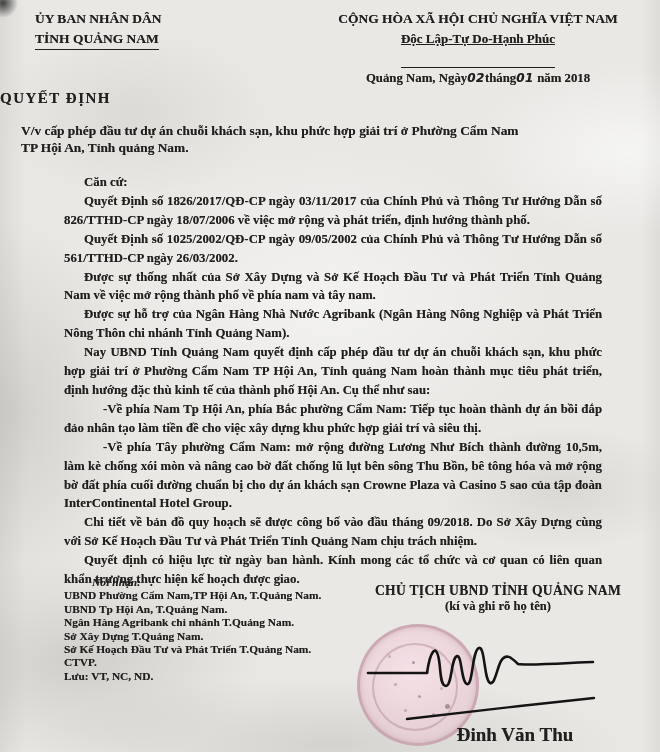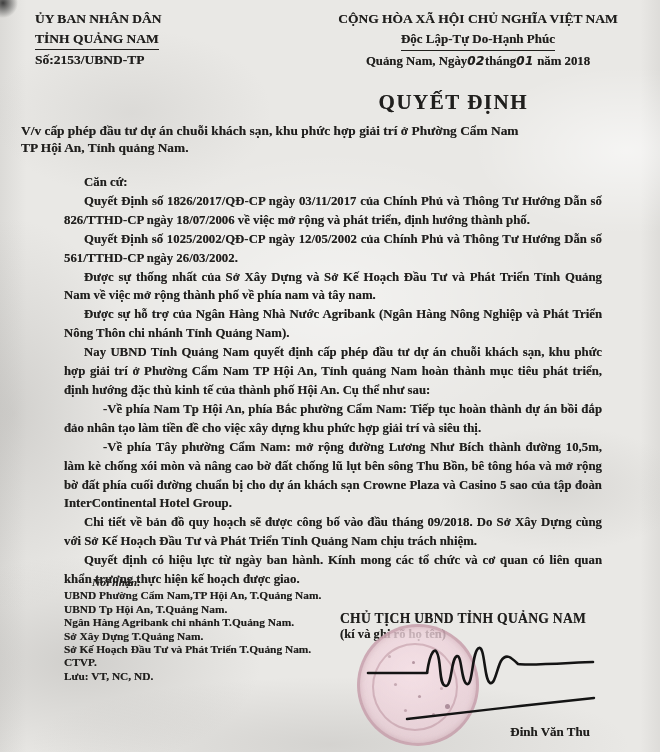--- a/index.html
+++ b/index.html
@@ -21,43 +21,43 @@
       radial-gradient(ellipse 400px 90px at 50% 99%, rgba(150,148,145,0.25), transparent 75%),
       linear-gradient(90deg, rgba(120,118,115,0.12), rgba(0,0,0,0) 4%, rgba(0,0,0,0) 97%, rgba(120,118,115,0.10));
   }
   #page *{text-shadow:0 0 0.5px rgba(30,30,30,0.55);}
   .abs{position:absolute;}
 
   
   .hdr-left{left:35px;top:9px;width:190px;font-size:13.5px;font-weight:700;line-height:20px;}
   .hdr-left .u{display:inline-block;border-bottom:1.5px solid #201f1d;padding-bottom:0;}
   .hdr-right{left:300px;top:9px;width:356px;text-align:center;font-size:13.5px;font-weight:700;line-height:20px;}
-  .hdr-right .u{display:inline-block;border-bottom:1.5px solid #201f1d;padding-bottom:1px;font-size:13px;}
+  .hdr-right .u{display:inline-block;border-bottom:1.5px solid #201f1d;padding-bottom:18px;font-size:13px;text-decoration:underline;}
   .dateline{font-size:12.8px;}
   .hand{font-family:"DejaVu Sans",sans-serif;font-style:italic;font-weight:600;font-size:12px;letter-spacing:0.5px;}
 
   
-  .title{left:0;top:90px;width:528px;text-align:right;font-size:21px;font-weight:700;letter-spacing:1.5px;}
+  .title{left:0;top:90px;width:528px;text-align:left;font-size:15px;font-weight:700;letter-spacing:1.5px;}
   .subtitle{left:21px;top:122px;width:600px;text-align:left;font-size:13.4px;font-weight:700;line-height:17px;}
 
   
   .body{left:64px;top:173px;width:538px;font-size:12.8px;font-weight:700;line-height:18.9px;text-align:justify;}
   .body p{margin:0;text-indent:20px;}
   .body p.dash{text-indent:39px;}
 
   
   .recips{left:64px;top:576px;width:300px;font-size:11.4px;font-weight:700;line-height:13.4px;}
   .recips .lbl{font-style:italic;margin-left:28px;}
   .recips div{margin:0;}
 
   
-  .sigblock{left:340px;top:611px;width:316px;}
+  .sigblock{left:340px;top:583px;width:316px;text-align:center;}
   .sig-title{font-size:13.6px;font-weight:700;letter-spacing:0.3px;}
   .sig-note{font-size:12.6px;font-weight:700;margin-top:0;}
-  .sig-name{position:absolute;left:440px;top:724px;width:150px;text-align:right;font-size:13px;font-weight:700;}
+  .sig-name{position:absolute;left:440px;top:724px;width:150px;text-align:center;font-size:19px;font-weight:700;}
 
   
   .stamp{left:357px;top:624px;width:116px;height:116px;border-radius:50%;
     border:3px solid rgba(178,133,147,0.55);
     background:radial-gradient(circle at 45% 40%, rgba(244,223,229,0.95), rgba(235,206,215,0.75) 60%, rgba(228,196,206,0.55));
     box-shadow:inset 0 0 6px rgba(170,120,135,0.35);}
   .stamp-inner{position:absolute;left:12px;top:16px;width:82px;height:84px;border-radius:50%;
     border:2px solid rgba(178,133,147,0.45);}
   .stamp-specks{position:absolute;left:52px;top:34px;width:3px;height:3px;border-radius:50%;
     background:rgba(120,80,95,0.5);
@@ -68,41 +68,40 @@
   .sig-svg{left:360px;top:628px;}
 </style>
 </head>
 <body>
 
 <div id="page">
 
   <div class="abs hdr-left">
     <div>ỦY BAN NHÂN DÂN</div>
     <div><span class="u">TỈNH QUẢNG NAM</span></div>
-    <div>Số:2153/UBND-TP</div>
   </div>
 
   <div class="abs hdr-right">
     <div>CỘNG HÒA XÃ HỘI CHỦ NGHĨA VIỆT NAM</div>
     <div><span class="u">Độc Lập-Tự Do-Hạnh Phúc</span></div>
     <div class="dateline">
       <span>Quảng Nam, Ngày</span><span class="hand">02</span><span>tháng</span><span class="hand">01</span>&nbsp;<span>năm 2018</span>
     </div>
   </div>
 
   <div class="abs title">QUYẾT ĐỊNH</div>
   <div class="abs subtitle">
     <div>V/v cấp phép đầu tư dự án chuỗi khách sạn, khu phức hợp giải trí ở Phường Cẩm Nam</div>
     <div>TP Hội An, Tỉnh quảng Nam.</div>
   </div>
 
   <div class="abs body">
       <p>Căn cứ:</p>
       <p>Quyết Định số 1826/2017/QĐ-CP ngày 03/11/2017 của Chính Phủ và Thông Tư Hướng Dẫn số 826/TTHD-CP ngày 18/07/2006 về việc mở rộng và phát triển, định hướng thành phố.</p>
-      <p>Quyết Định số 1025/2002/QĐ-CP ngày 12/05/2002 của Chính Phủ và Thông Tư Hướng Dẫn số 561/TTHD-CP ngày 26/03/2002.</p>
+      <p>Quyết Định số 1025/2002/QĐ-CP ngày 09/05/2002 của Chính Phủ và Thông Tư Hướng Dẫn số 561/TTHD-CP ngày 26/03/2002.</p>
       <p>Được sự thống nhất của Sở Xây Dựng và Sở Kế Hoạch Đầu Tư và Phát Triển Tỉnh Quảng Nam về việc mở rộng thành phố về phía nam và tây nam.</p>
       <p>Được sự hỗ trợ của Ngân Hàng Nhà Nước Agribank (Ngân Hàng Nông Nghiệp và Phát Triển Nông Thôn chi nhánh Tỉnh Quảng Nam).</p>
       <p>Nay UBND Tỉnh Quảng Nam quyết định cấp phép đầu tư dự án chuỗi khách sạn, khu phức hợp giải trí ở Phường Cẩm Nam TP Hội An, Tỉnh quảng Nam hoàn thành mục tiêu phát triển, định hướng đặc thù kinh tế của thành phố Hội An. Cụ thể như sau:</p>
       <p class="dash">-Về phía Nam Tp Hội An, phía Bắc phường Cẩm Nam: Tiếp tục hoàn thành dự án bồi đắp đảo nhân tạo làm tiền đề cho việc xây dựng khu phức hợp giải trí và siêu thị.</p>
       <p class="dash">-Về phía Tây phường Cẩm Nam: mở rộng đường Lương Như Bích thành đường 10,5m, làm kè chống xói mòn và nâng cao bờ đất chống lũ lụt bên sông Thu Bồn, bê tông hóa và mở rộng bờ đất phía cuối đường chuẩn bị cho dự án khách sạn Crowne Plaza và Casino 5 sao của tập đoàn InterContinental Hotel Group.</p>
       <p>Chi tiết về bản đồ quy hoạch sẽ được công bố vào đầu tháng 09/2018. Do Sở Xây Dựng cùng với Sở Kế Hoạch Đầu Tư và Phát Triển Tỉnh Quảng Nam chịu trách nhiệm.</p>
       <p>Quyết định có hiệu lực từ ngày ban hành. Kính mong các tổ chức và cơ quan có liên quan khẩn trương thực hiện kế hoạch được giao.</p>
     </div>
 
   <div class="abs recips">

